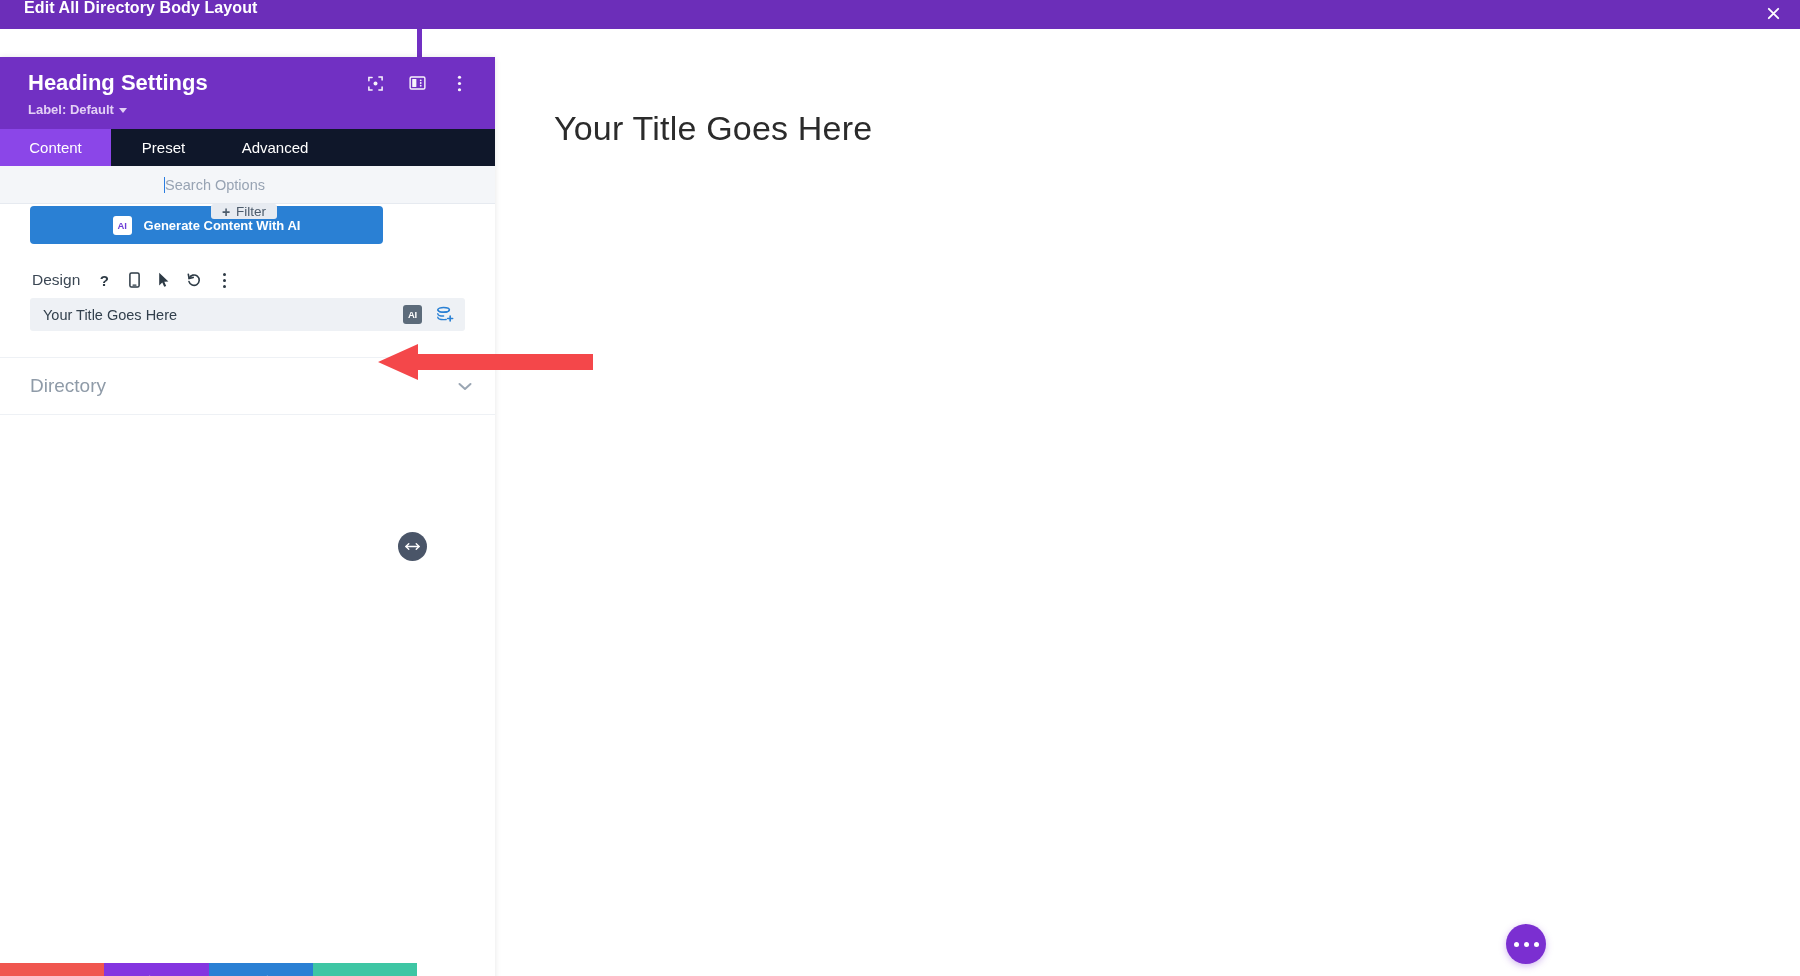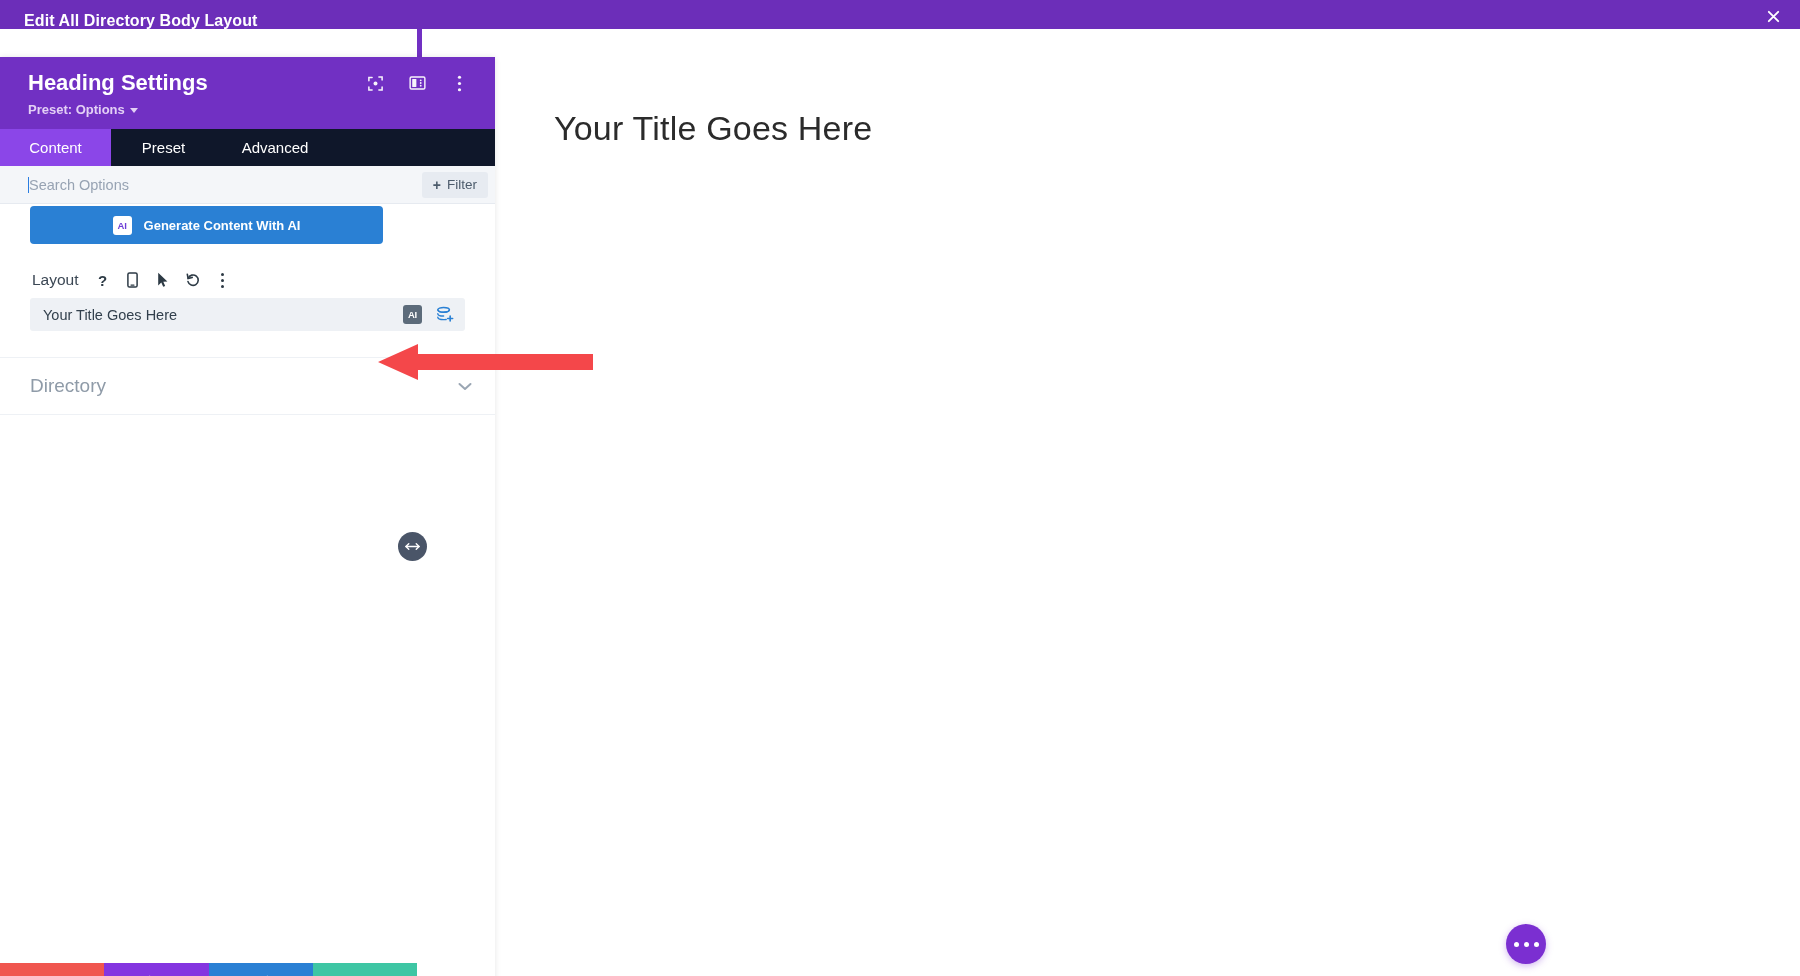--- a/index.html
+++ b/index.html
@@ -20,21 +20,21 @@
   }
 
   
   .topbar {
     position: absolute;
     left: 0; top: 0;
     width: 1800px;
     height: 29px;
     background: #6c2eb9;
     display: flex;
-    align-items: flex-end;
+    align-items: flex-start;
     justify-content: space-between;
     padding: 0 14px 0 24px;
   }
   .topbar-title {
     color: #ffffff;
     font-size: 16px;
     font-weight: bold;
     letter-spacing: 0.1px;
     line-height: 1;
   }
@@ -136,20 +136,21 @@
 
   
   .searchrow {
     height: 38px;
     background: #f4f6f9;
     border-bottom: 1px solid #e6eaf0;
     display: flex;
     align-items: center;
     padding: 0 7px 0 0;
     position: relative;
+    flex-direction: column;
   }
   .search-input-wrap {
     flex: 1;
     position: relative;
     height: 38px;
     display: flex;
     align-items: center;
     padding-left: 29px;
   }
   .caret-bar {
@@ -481,21 +482,21 @@
           <div class="hicon">
             <svg width="5" height="17" viewBox="0 0 5 18" fill="currentColor">
               <circle cx="2.5" cy="2.4" r="1.7"></circle>
               <circle cx="2.5" cy="9" r="1.7"></circle>
               <circle cx="2.5" cy="15.6" r="1.7"></circle>
             </svg>
           </div>
         </div>
       </div>
       <div class="preset-line">
-        <span>Preset: Options</span>
+        <span>Label: Default</span>
         <span class="caret-tiny"></span>
       </div>
     </div>
 
     <div class="tabs">
       <div class="tab t-content active">Content</div>
       <div class="tab t-design">Preset</div>
       <div class="tab t-advanced">Advanced</div>
     </div>
 
@@ -516,21 +517,21 @@
 
         <div class="section-content">
 
           <div class="ai-btn">
             <span class="ai-badge-white">AI</span>
             <span class="ai-btn-label">Generate Content With AI</span>
           </div>
 
           <div class="field">
             <div class="field-label-row">
-              <span class="field-label">Layout</span>
+              <span class="field-label">Design</span>
 
               <span class="ficon">
                 <span class="qmark">?</span>
               </span>
 
               <span class="ficon">
                 <svg width="11" height="16" viewBox="0 0 11 16" fill="none" stroke="currentColor" stroke-width="1.5">
                   <rect x="0.9" y="0.9" width="9.2" height="14.2" rx="1.6"></rect>
                   <line x1="4" y1="13.1" x2="7" y2="13.1" stroke-width="1.2" stroke-linecap="round"></line>
                 </svg>

